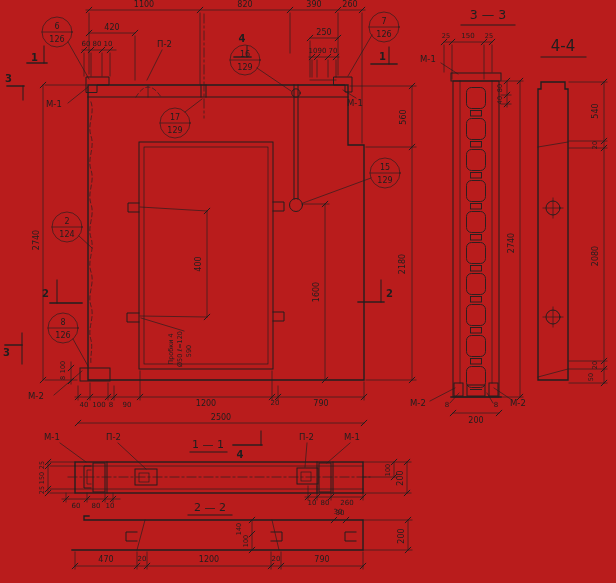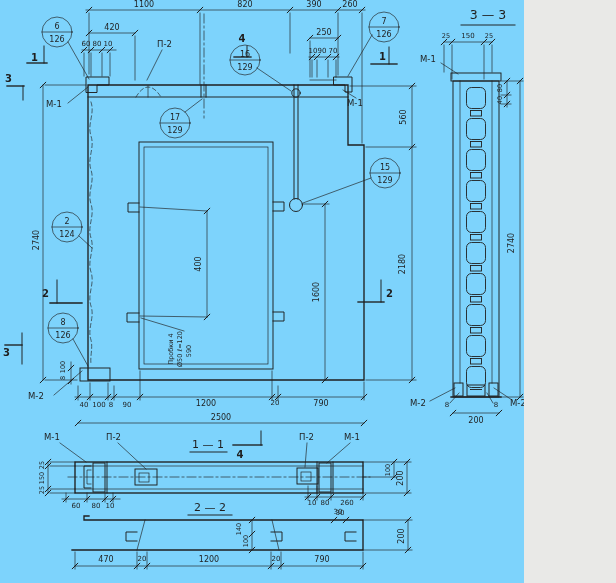--- a/index.html
+++ b/index.html
@@ -1,16 +1,16 @@
 <!DOCTYPE html>
 <html><head>
 <meta charset="utf-8">
 <style>
   html,body{margin:0;padding:0;background:#e9e9e7;}
-  .sheet{width:524px;height:583px;background:#7dd3fc;position:relative;overflow:hidden;}
+  .sheet{width:616px;height:583px;background:#b91c1c;position:relative;overflow:hidden;}
   svg{display:block;}
   svg text{fill:#1f1f1f;font-family:"DejaVu Sans",sans-serif;}
   .ln{stroke:#1f1f1f;stroke-width:1.35;fill:none;stroke-linecap:square;}
   .md{stroke:#1f1f1f;stroke-width:0.95;fill:none;stroke-linecap:square;}
   .tn{stroke:#1f1f1f;stroke-width:0.65;fill:none;stroke-linecap:square;}
   .dd{stroke-dasharray:4,3;}
   .axis{stroke-dasharray:9,3,2,3;}
   .d{font-size:8px;}
   .s{font-size:7px;}
   .xs{font-size:6.5px;}

